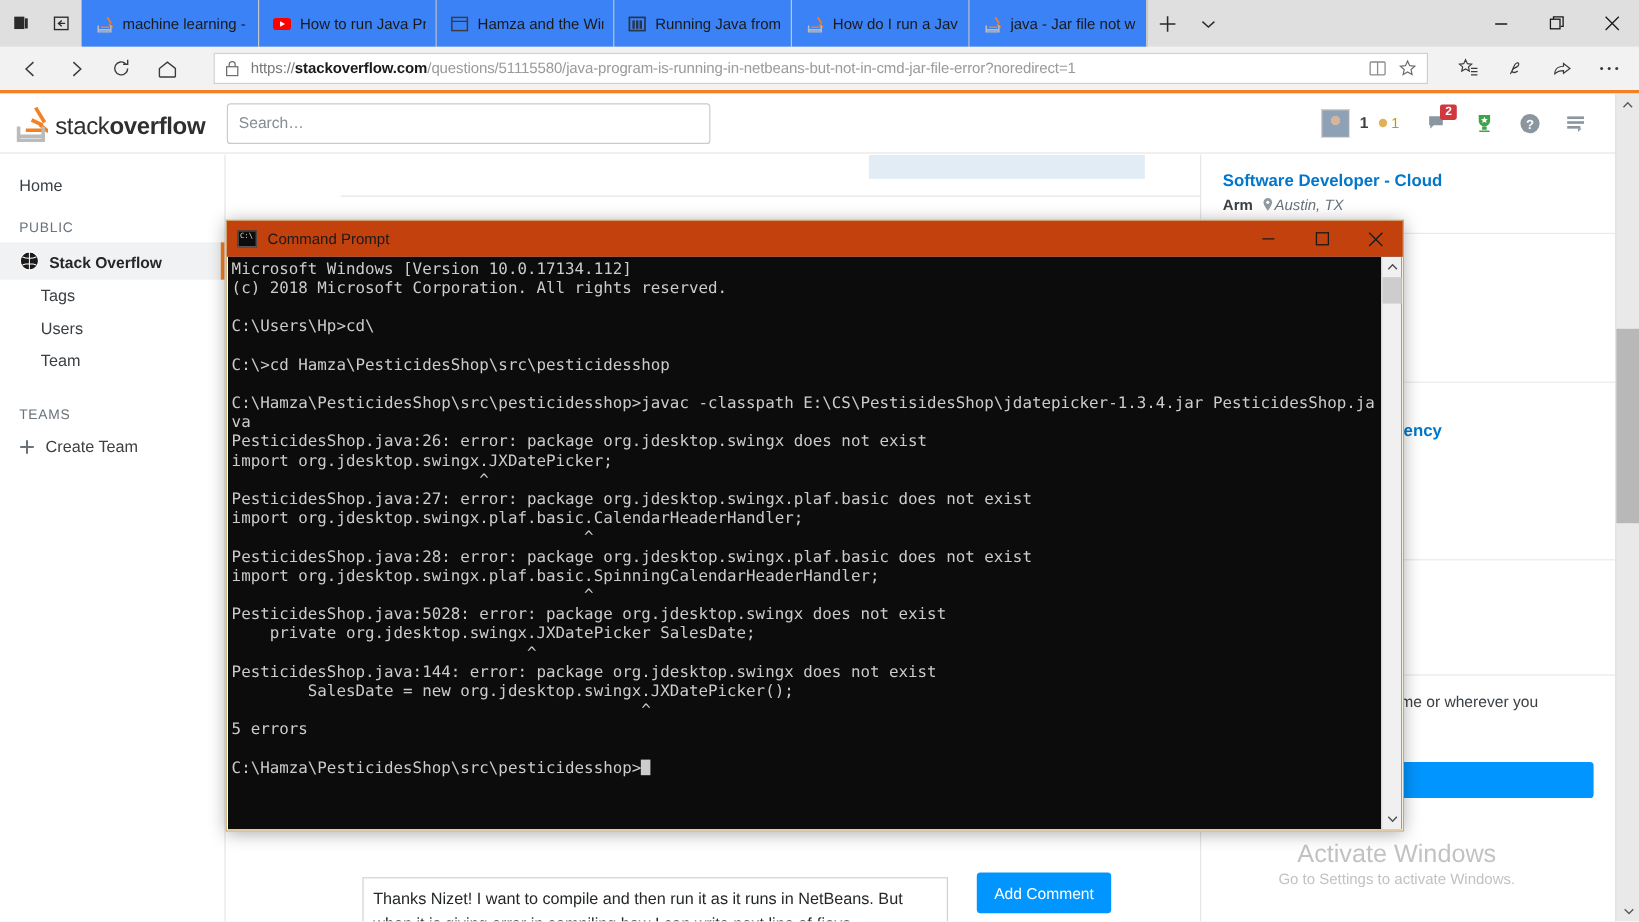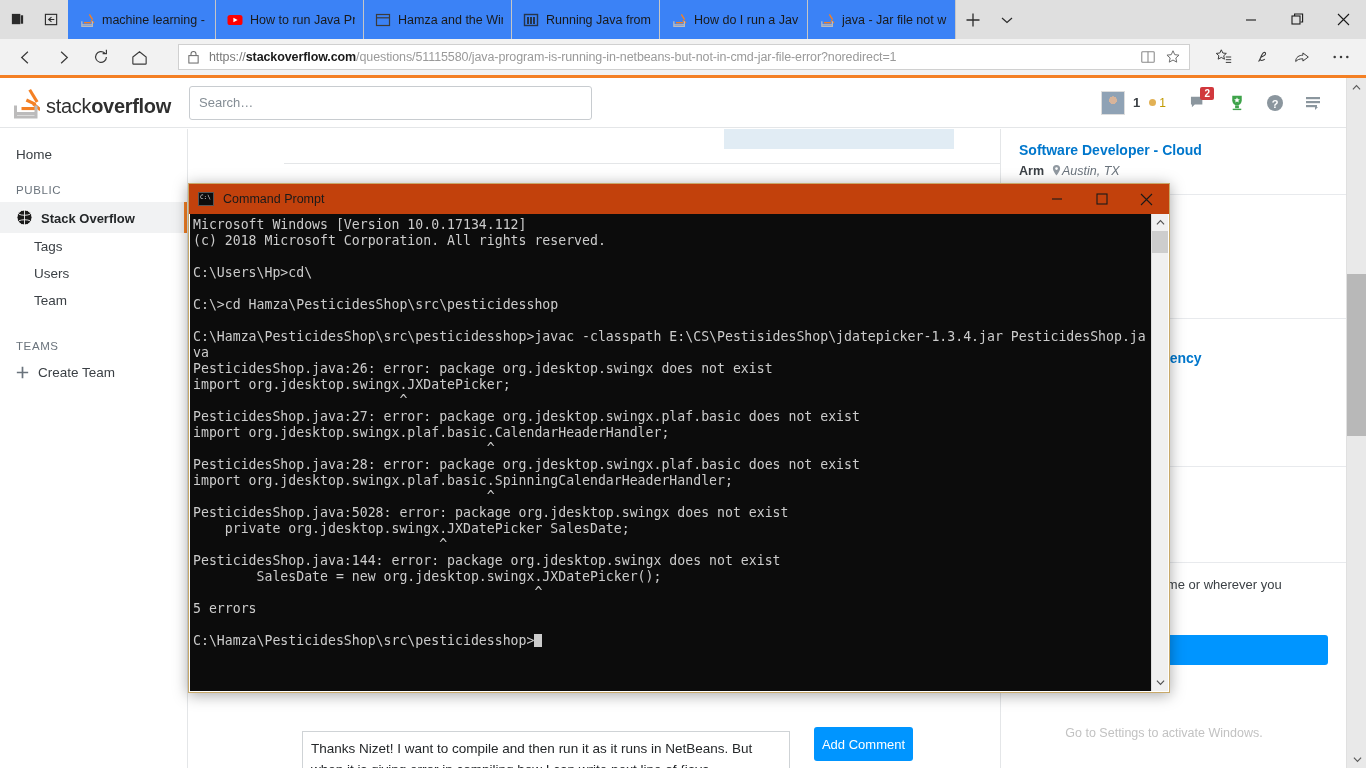--- a/index.html
+++ b/index.html
@@ -137,21 +137,21 @@
     font-size:13.5px; color:#242729; white-space:nowrap;
   }
 
   
   .comment-edit {
     position:absolute; left:113px; top:602px; width:488px; height:82px;
     border:1px solid #cfd3d6; background:#fff;
     padding:6px 8px; font-size:13.5px; color:#242729; line-height:21px; overflow:hidden;
   }
   .add-comment-btn {
-    position:absolute; left:625px; top:598px; width:99px; height:34px;
+    position:absolute; left:625px; top:598px; width:112px; height:34px;
     background:#0095ff; color:#fff; font-size:13px;
     display:flex; align-items:center; justify-content:center; border-radius:3px;
   }
 
   
   .so-rail {
     position:absolute; top:51px; right:20px; width:346px; bottom:0;
     background:#fff; border-left:1px solid #e4e6e8;
   }
   .job { padding:12px 18px 14px 18px; border-bottom:1px solid #e8eaed; }
@@ -544,20 +544,21 @@
         <div class="job-desc" style="font-style:italic;color:#6a737c">Application</div>
       </div>
 
       <div class="job" style="border-bottom:none">
         <div class="job-desc" style="margin-top:0">Work remotely — from home or wherever you choose.</div>
       </div>
       <div class="rail-cta"></div>
     </div>
 
     <div class="watermark">
+      <div class="wm1">Activate Windows</div>
       <div class="wm2">Go to Settings to activate Windows.</div>
     </div>
 
     <div class="page-scroll">
       <div class="ps-arrow">
         <svg width="9" height="7" viewBox="0 0 10 7">
             <path d="M1 5.5L5 1.5l4 4" stroke="#5a5a5a" stroke-width="1.3" fill="none"></path>
           </svg>
       </div>
       <div class="ps-thumb"></div>

